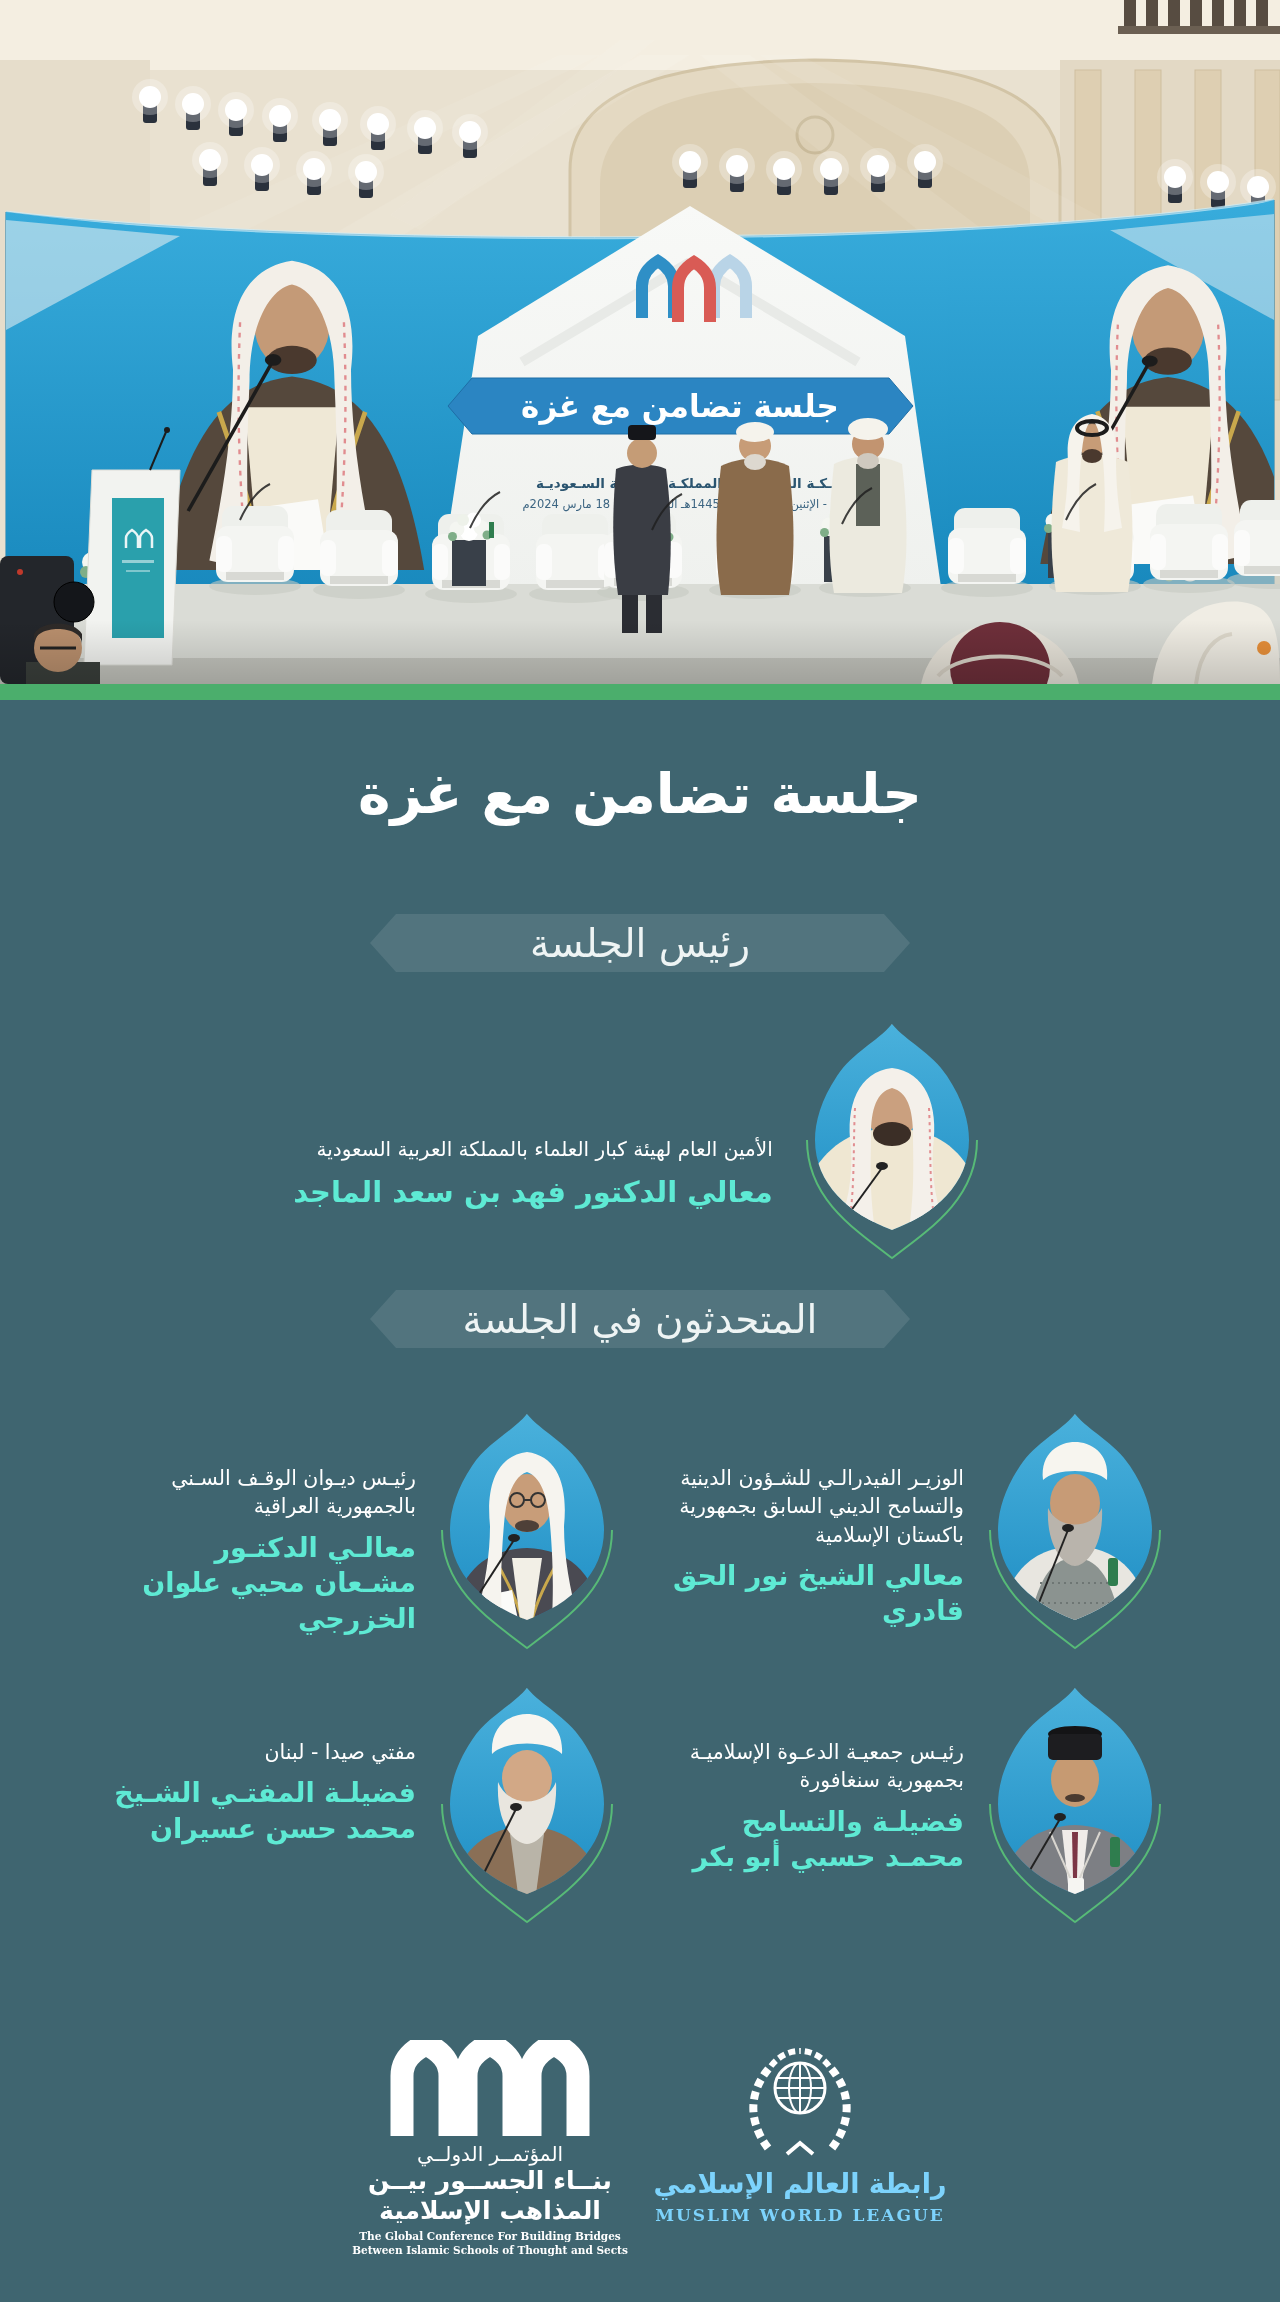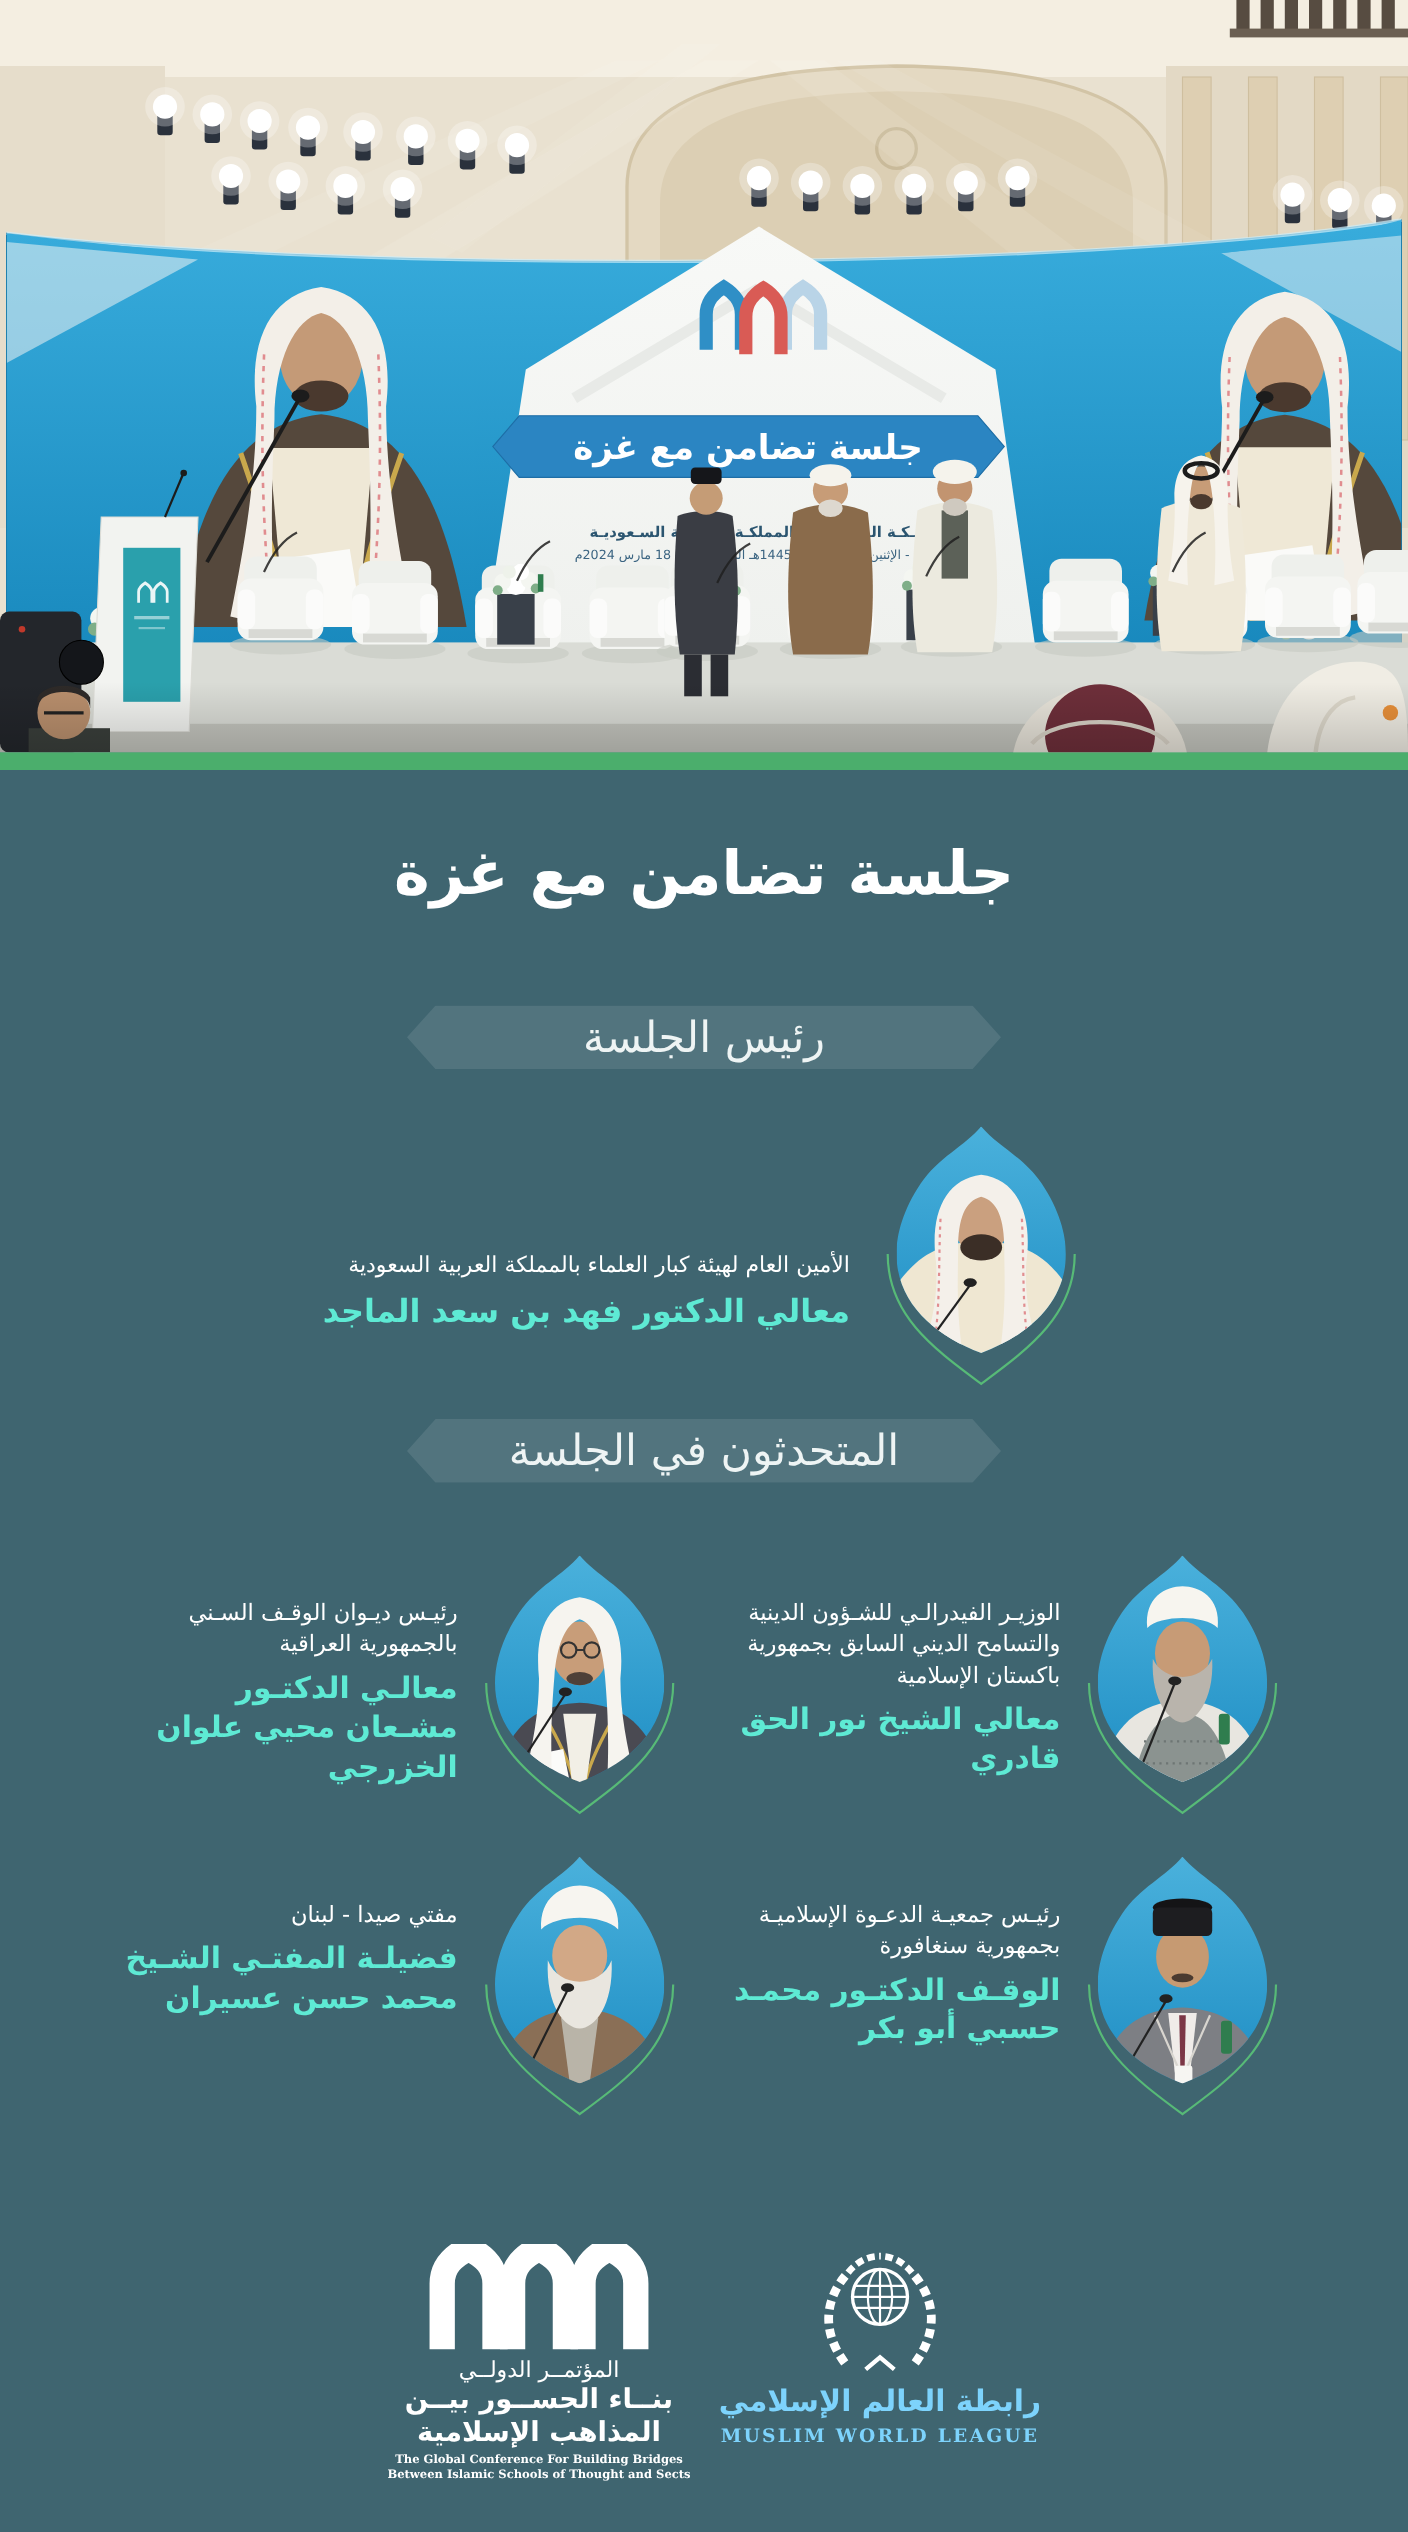--- a/index.html
+++ b/index.html
@@ -33,21 +33,21 @@
   .card{display:flex;direction:rtl;align-items:flex-start;gap:16px;}
   .chair-card{top:1018px;left:0;width:1280px;justify-content:center;gap:24px;}
   .chair-card .ptext{margin-top:118px;max-width:640px;}
   .chair-card .role{white-space:nowrap;font-size:20px;}
   .chair-card .pname{font-size:29px;}
   .ptext{text-align:right;direction:rtl;}
   .role{color:#ffffff;font-size:20.5px;line-height:1.38;}
   .pname{color:#5eead4;font-size:27px;font-weight:bold;line-height:1.32;margin-top:9px;}
   .row{left:110px;width:1060px;display:flex;direction:rtl;gap:36px;}
   .row .card{flex:1 1 0;min-width:0;}
-  .row .ptext{margin-top:44px;}
+  .row .ptext{margin-top:56px;}
   .row1{top:1408px;}
   .row2{top:1682px;}
   .portrait{flex:0 0 190px;width:190px;height:248px;}
   
   .footer{top:2040px;left:0;width:1280px;display:flex;justify-content:center;
           align-items:flex-start;}
   .conf-logo{width:320px;text-align:center;color:#ffffff;}
   .conf-ar1{font-size:20px;direction:rtl;margin-top:2px;}
   .conf-ar2,.conf-ar3{font-size:25px;font-weight:bold;direction:rtl;line-height:1.18;}
   .conf-en{font-family:"DejaVu Serif","Liberation Serif",serif;font-size:10.5px;
@@ -452,21 +452,21 @@
           <ellipse cx="95" cy="52" rx="27" ry="8" fill="#141416"></ellipse>
           <rect x="68" y="52" width="54" height="26" rx="5" fill="#1d1d20"></rect>
           <path d="M40,205 L80,137" stroke="#222222" stroke-width="2"></path>
           <ellipse cx="80" cy="135" rx="6" ry="4" fill="#222222"></ellipse>
           <rect x="130" y="155" width="10" height="30" rx="3" fill="#2f7d4e"></rect>
         </g>
       </svg>
     </div>
     <div class="ptext">
       <div class="role">رئيـس جمعيـة الدعـوة الإسلاميـة بجمهورية سنغافورة</div>
-      <div class="pname">الوقـف الدكتـور محمـد حسبي أبو بكر</div>
+      <div class="pname">فضيلـة والتسامح محمـد حسبي أبو بكر</div>
     </div>
   </div>
 
   <div class="card">
     <div class="portrait">
       <svg width="190" height="248" viewBox="0 0 190 248">
         <defs>
             <clipPath id="pf5">
               <path d="M95,6 C80,24 56,34 40,58 C24,82 18,104 18,122 C18,166 52,196 95,212 C138,196 172,166 172,122 C172,104 166,82 150,58 C134,34 110,24 95,6 Z"></path>
             </clipPath>

